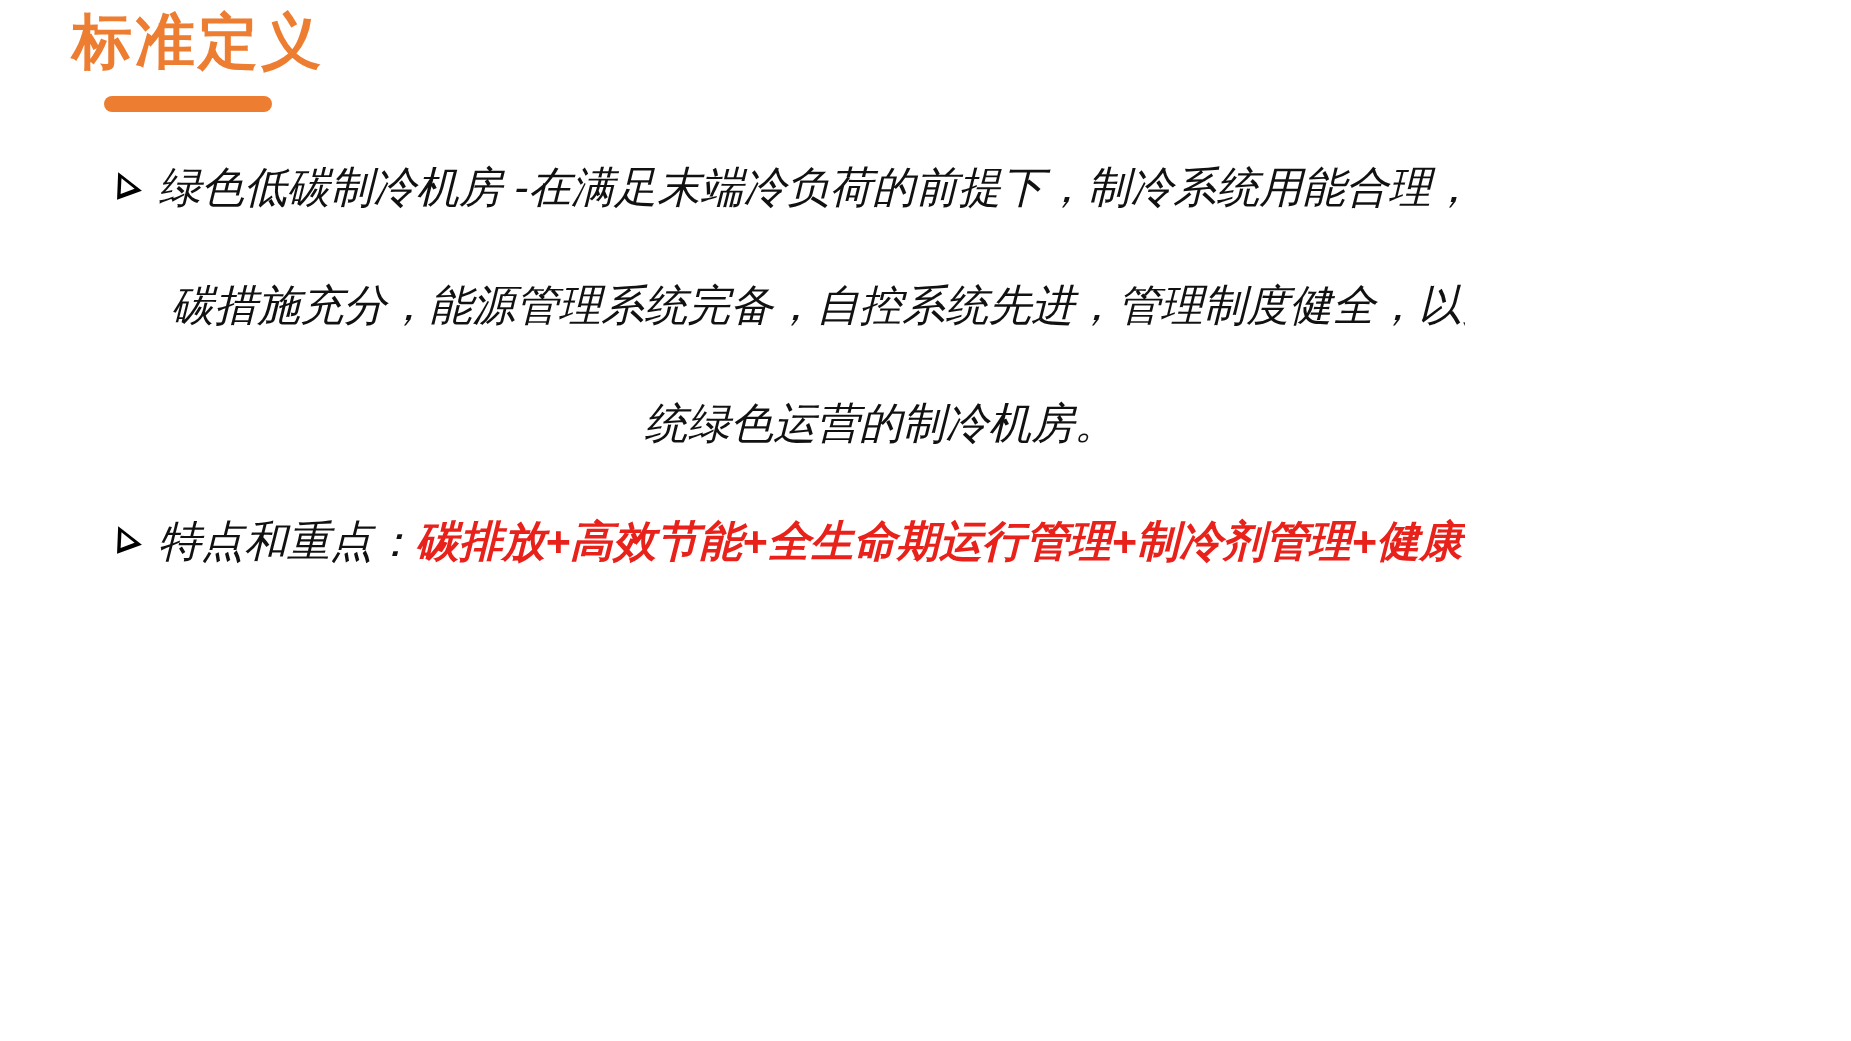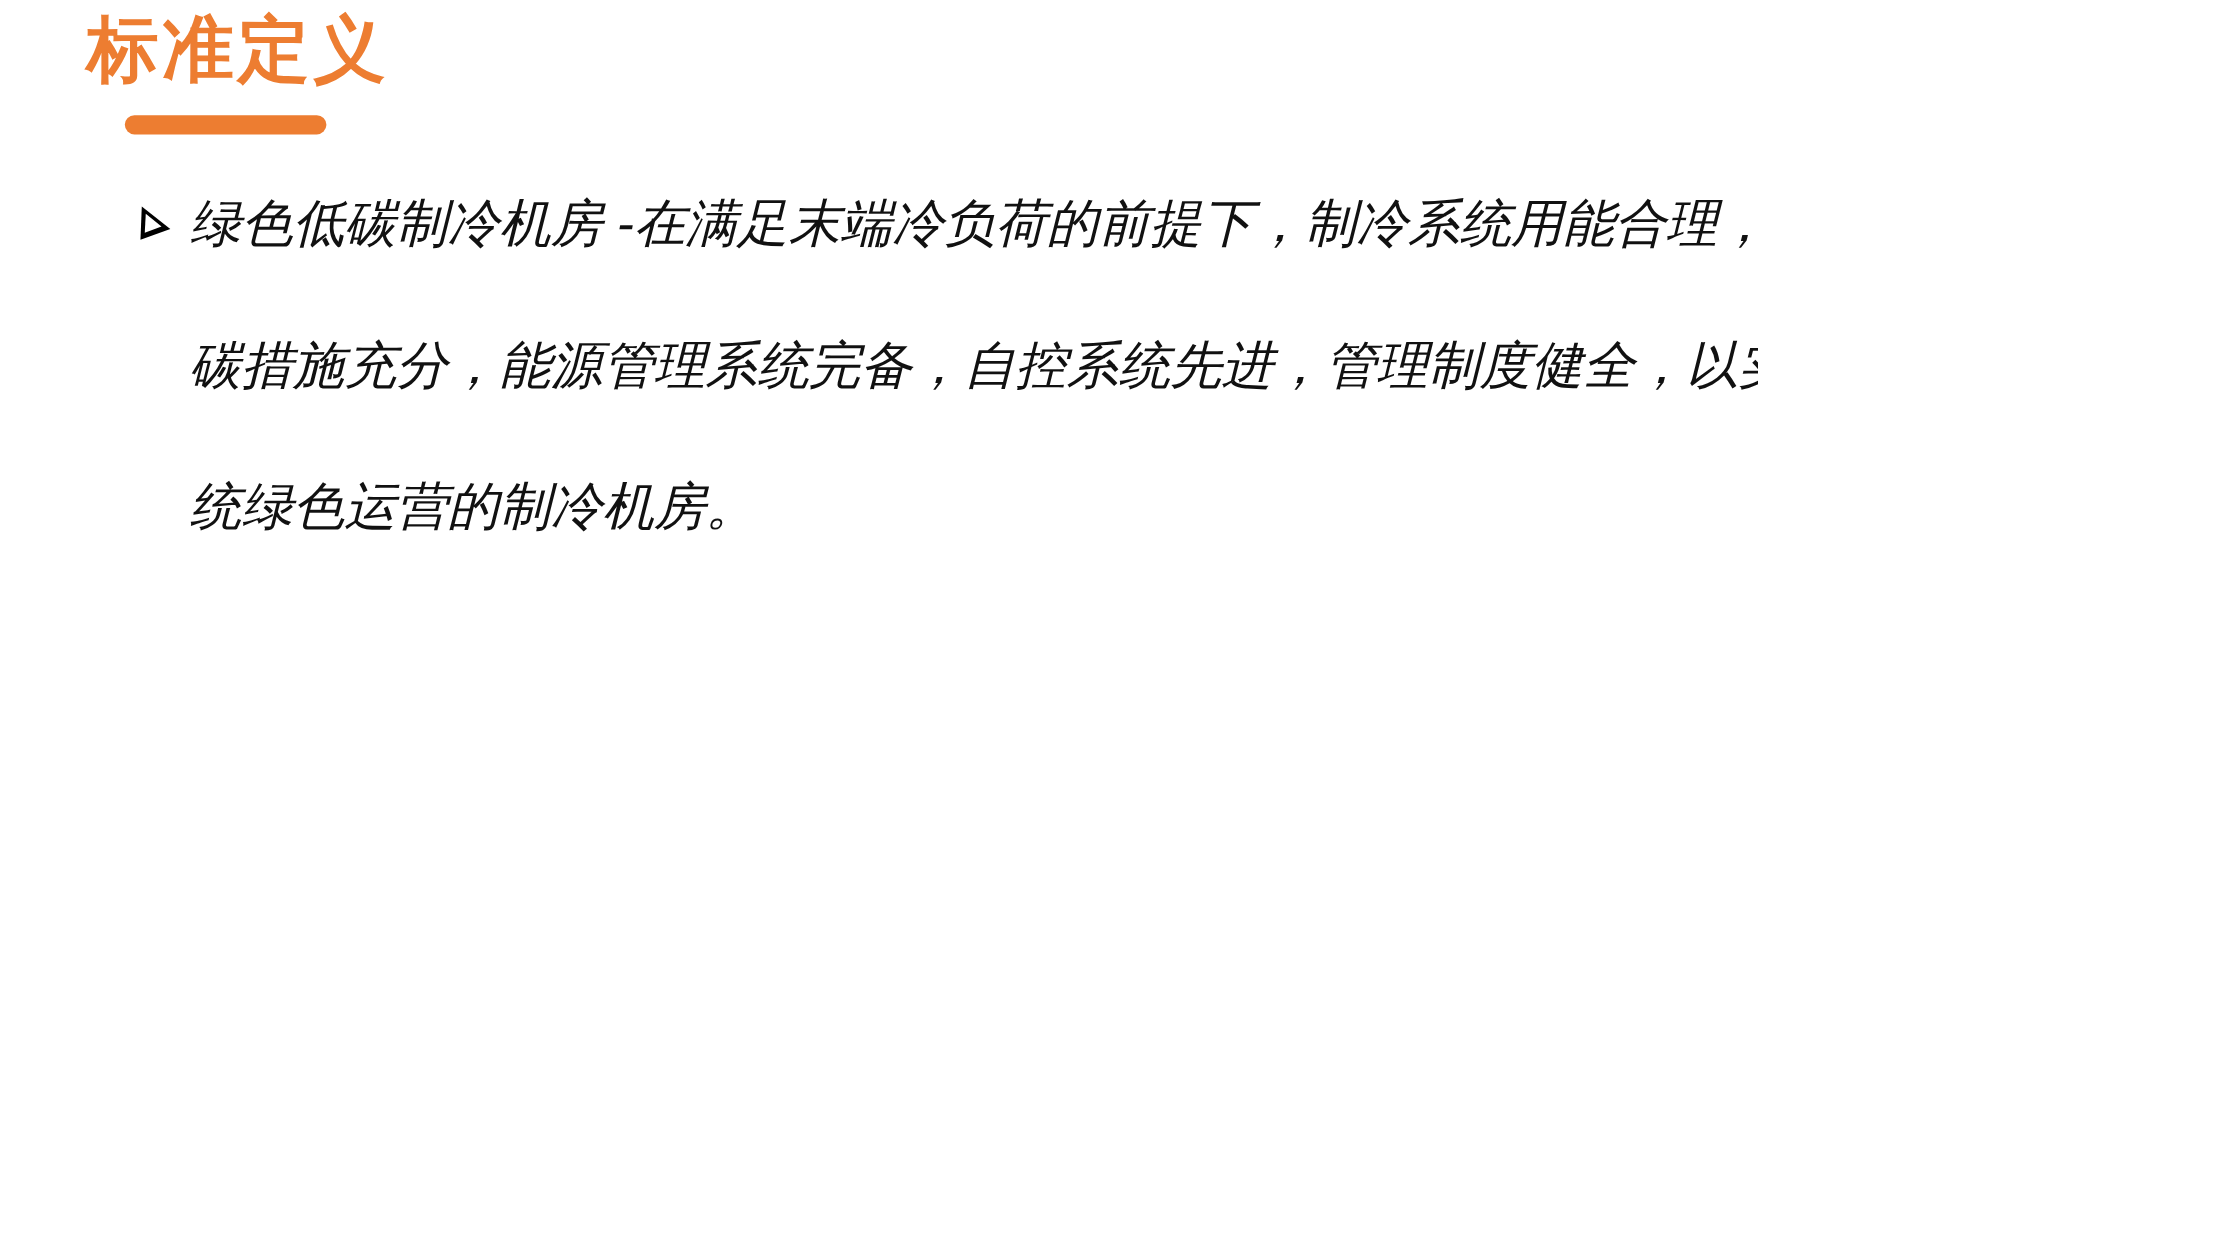--- a/index.html
+++ b/index.html
@@ -7,20 +7,21 @@
     padding: 0;
     background: #ffffff;
   }
   .slide {
     position: relative;
     width: 1465px;
     height: 1041px;
     background: #ffffff;
     overflow: hidden;
     font-family: "Liberation Sans", "DejaVu Sans", sans-serif;
+    text-align: center;
   }
   .slide-title {
     position: absolute;
     left: 72px;
     top: 2px;
     font-size: 60px;
     font-weight: 900;
     letter-spacing: 3px;
     color: #ED7D31;
   }
@@ -84,15 +85,24 @@
           <polygon points="6,6 16.5,12.3 7,17.5" fill="#ffffff"></polygon>
         </svg>
       </span>
       <span class="text">绿色低碳制冷机房 -在满足末端冷负荷的前提下，制冷系统用能合理，节能降
 碳措施充分，能源管理系统完备，自控系统先进，管理制度健全，以实现系
 统绿色运营的制冷机房。</span>
     </div>
 
 
 
+    <div class="bullet">
+      <span class="marker">
+        <svg viewBox="0 0 24 24" width="33" height="33" aria-hidden="true">
+          <polygon points="3,2 22,13 5,22" fill="#000000"></polygon>
+          <polygon points="6,6 16.5,12.3 7,17.5" fill="#ffffff"></polygon>
+        </svg>
+      </span>
+      <span class="text"><span>特点和重点：</span><span class="highlight">碳排放+高效节能+全生命期运行管理+制冷剂管理+健康</span></span>
+    </div>
 
   </div>
 </div>
 
 </body></html>

